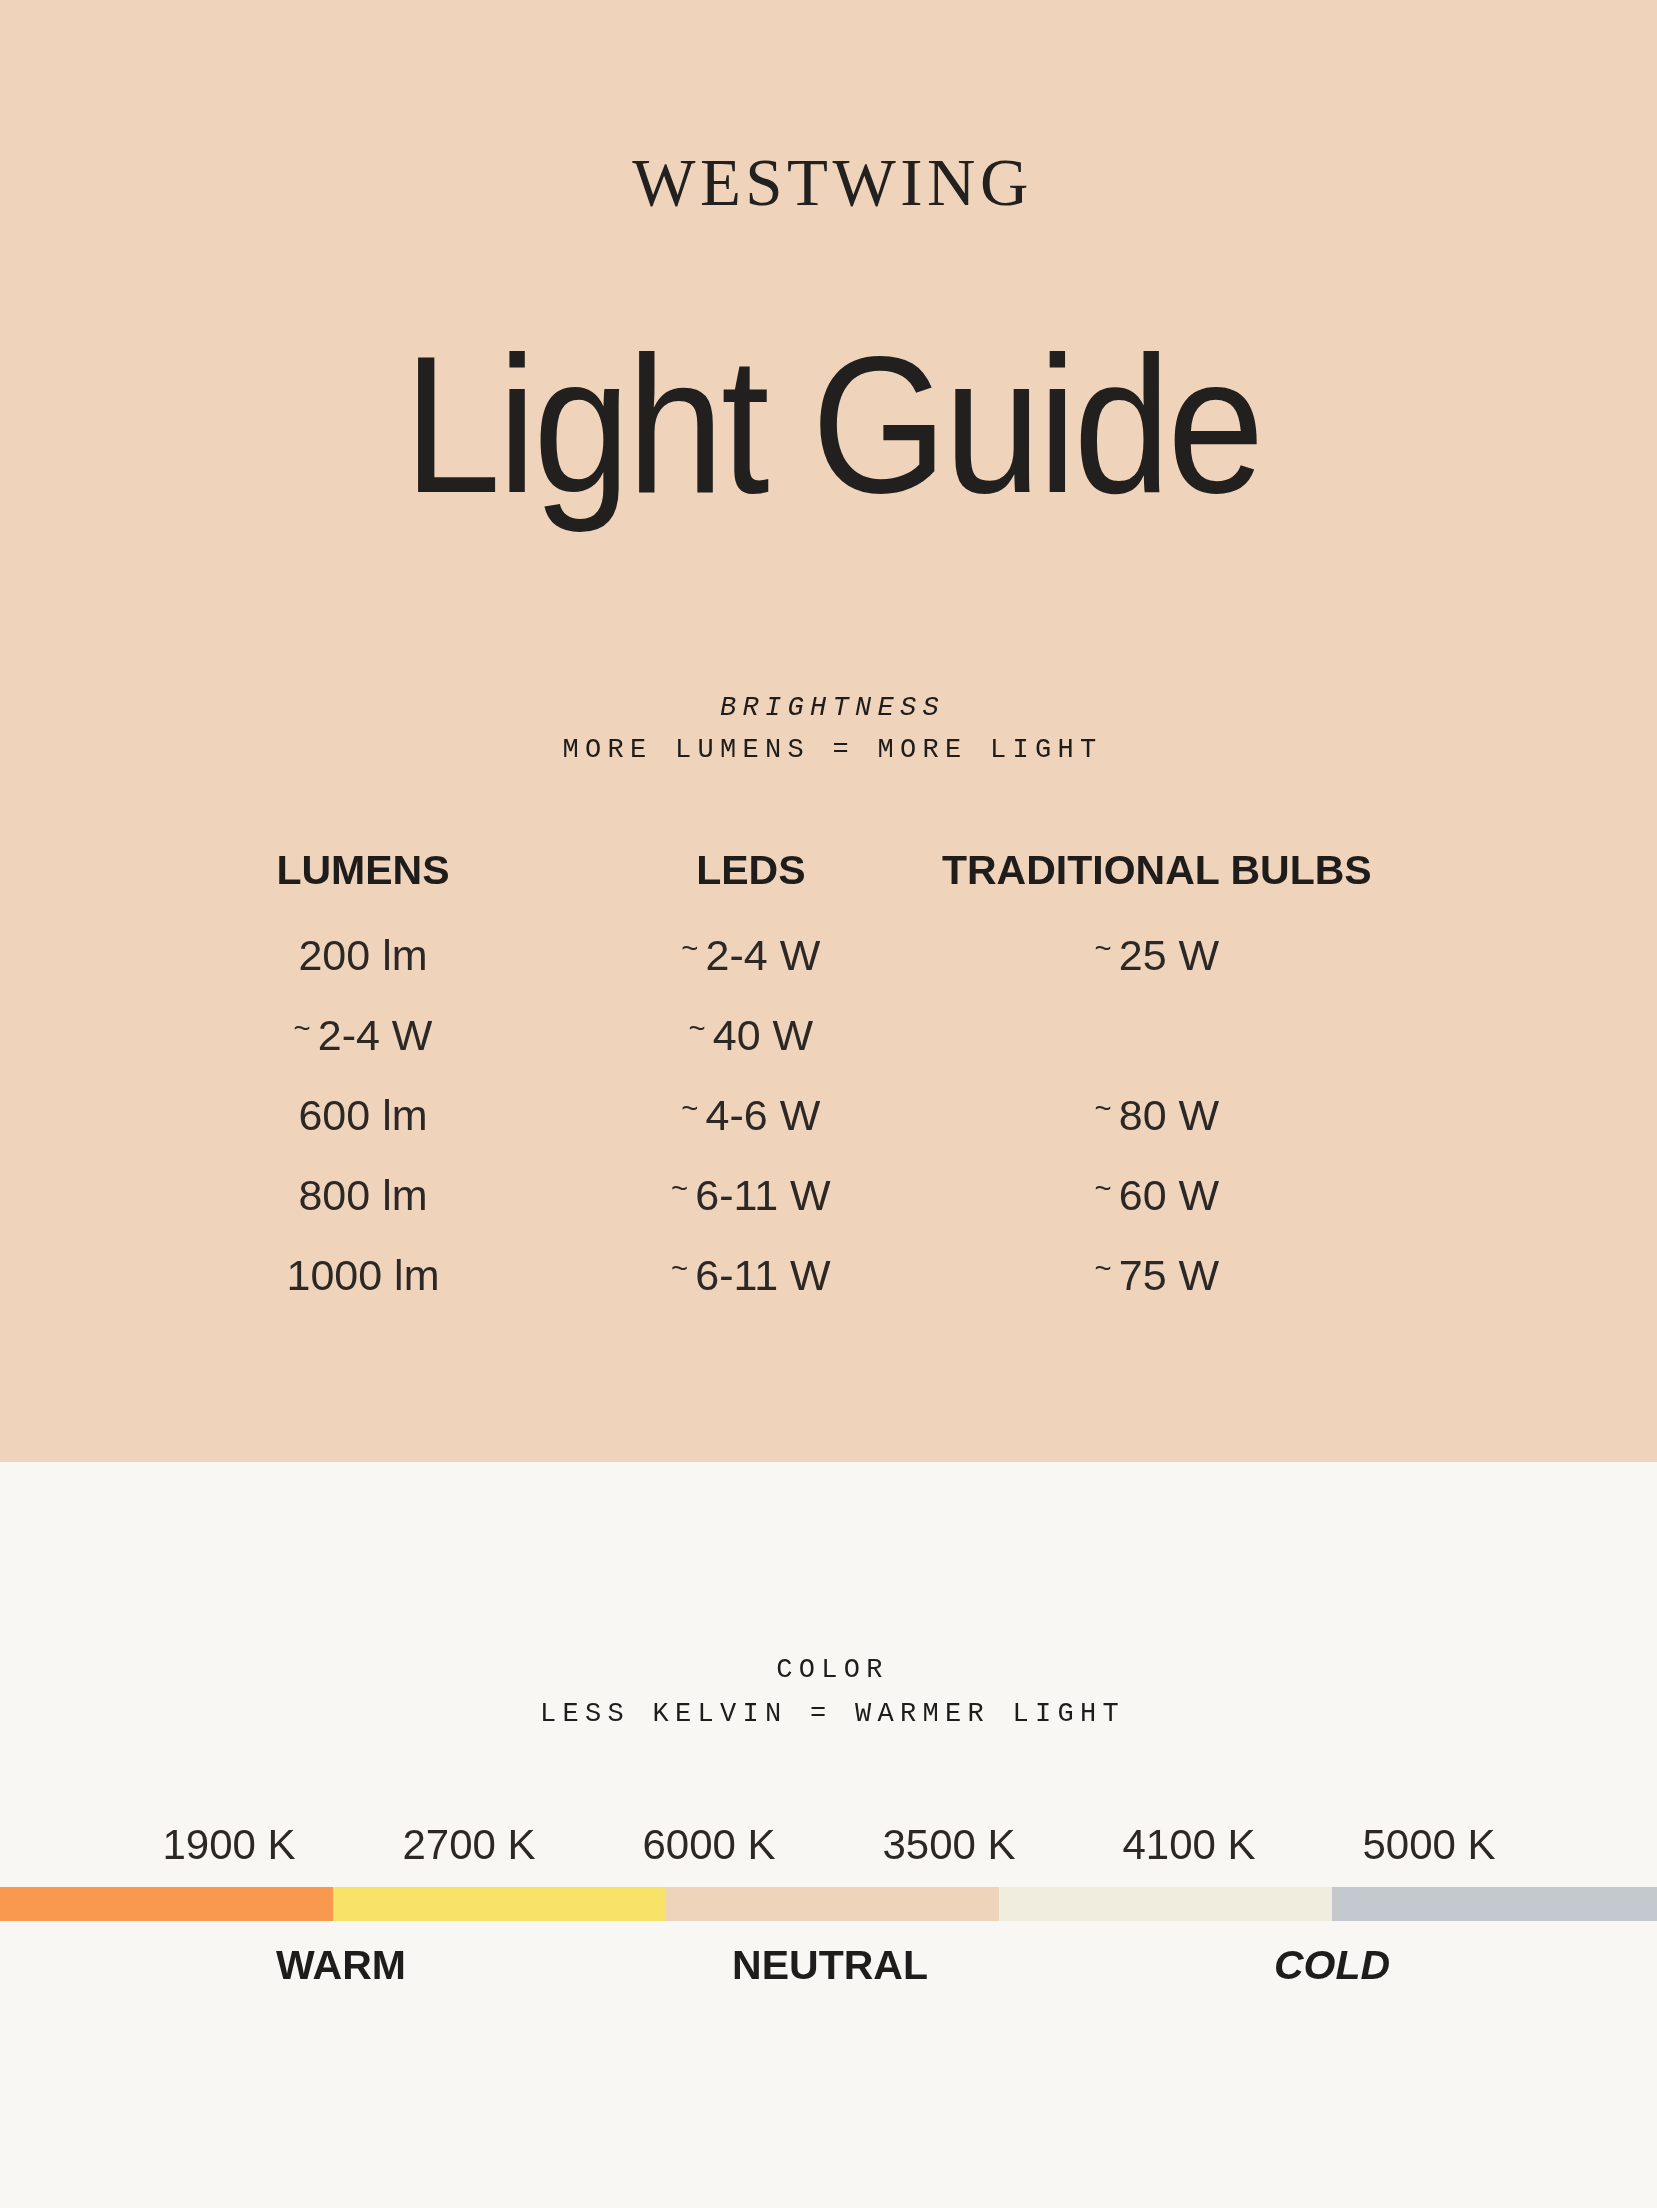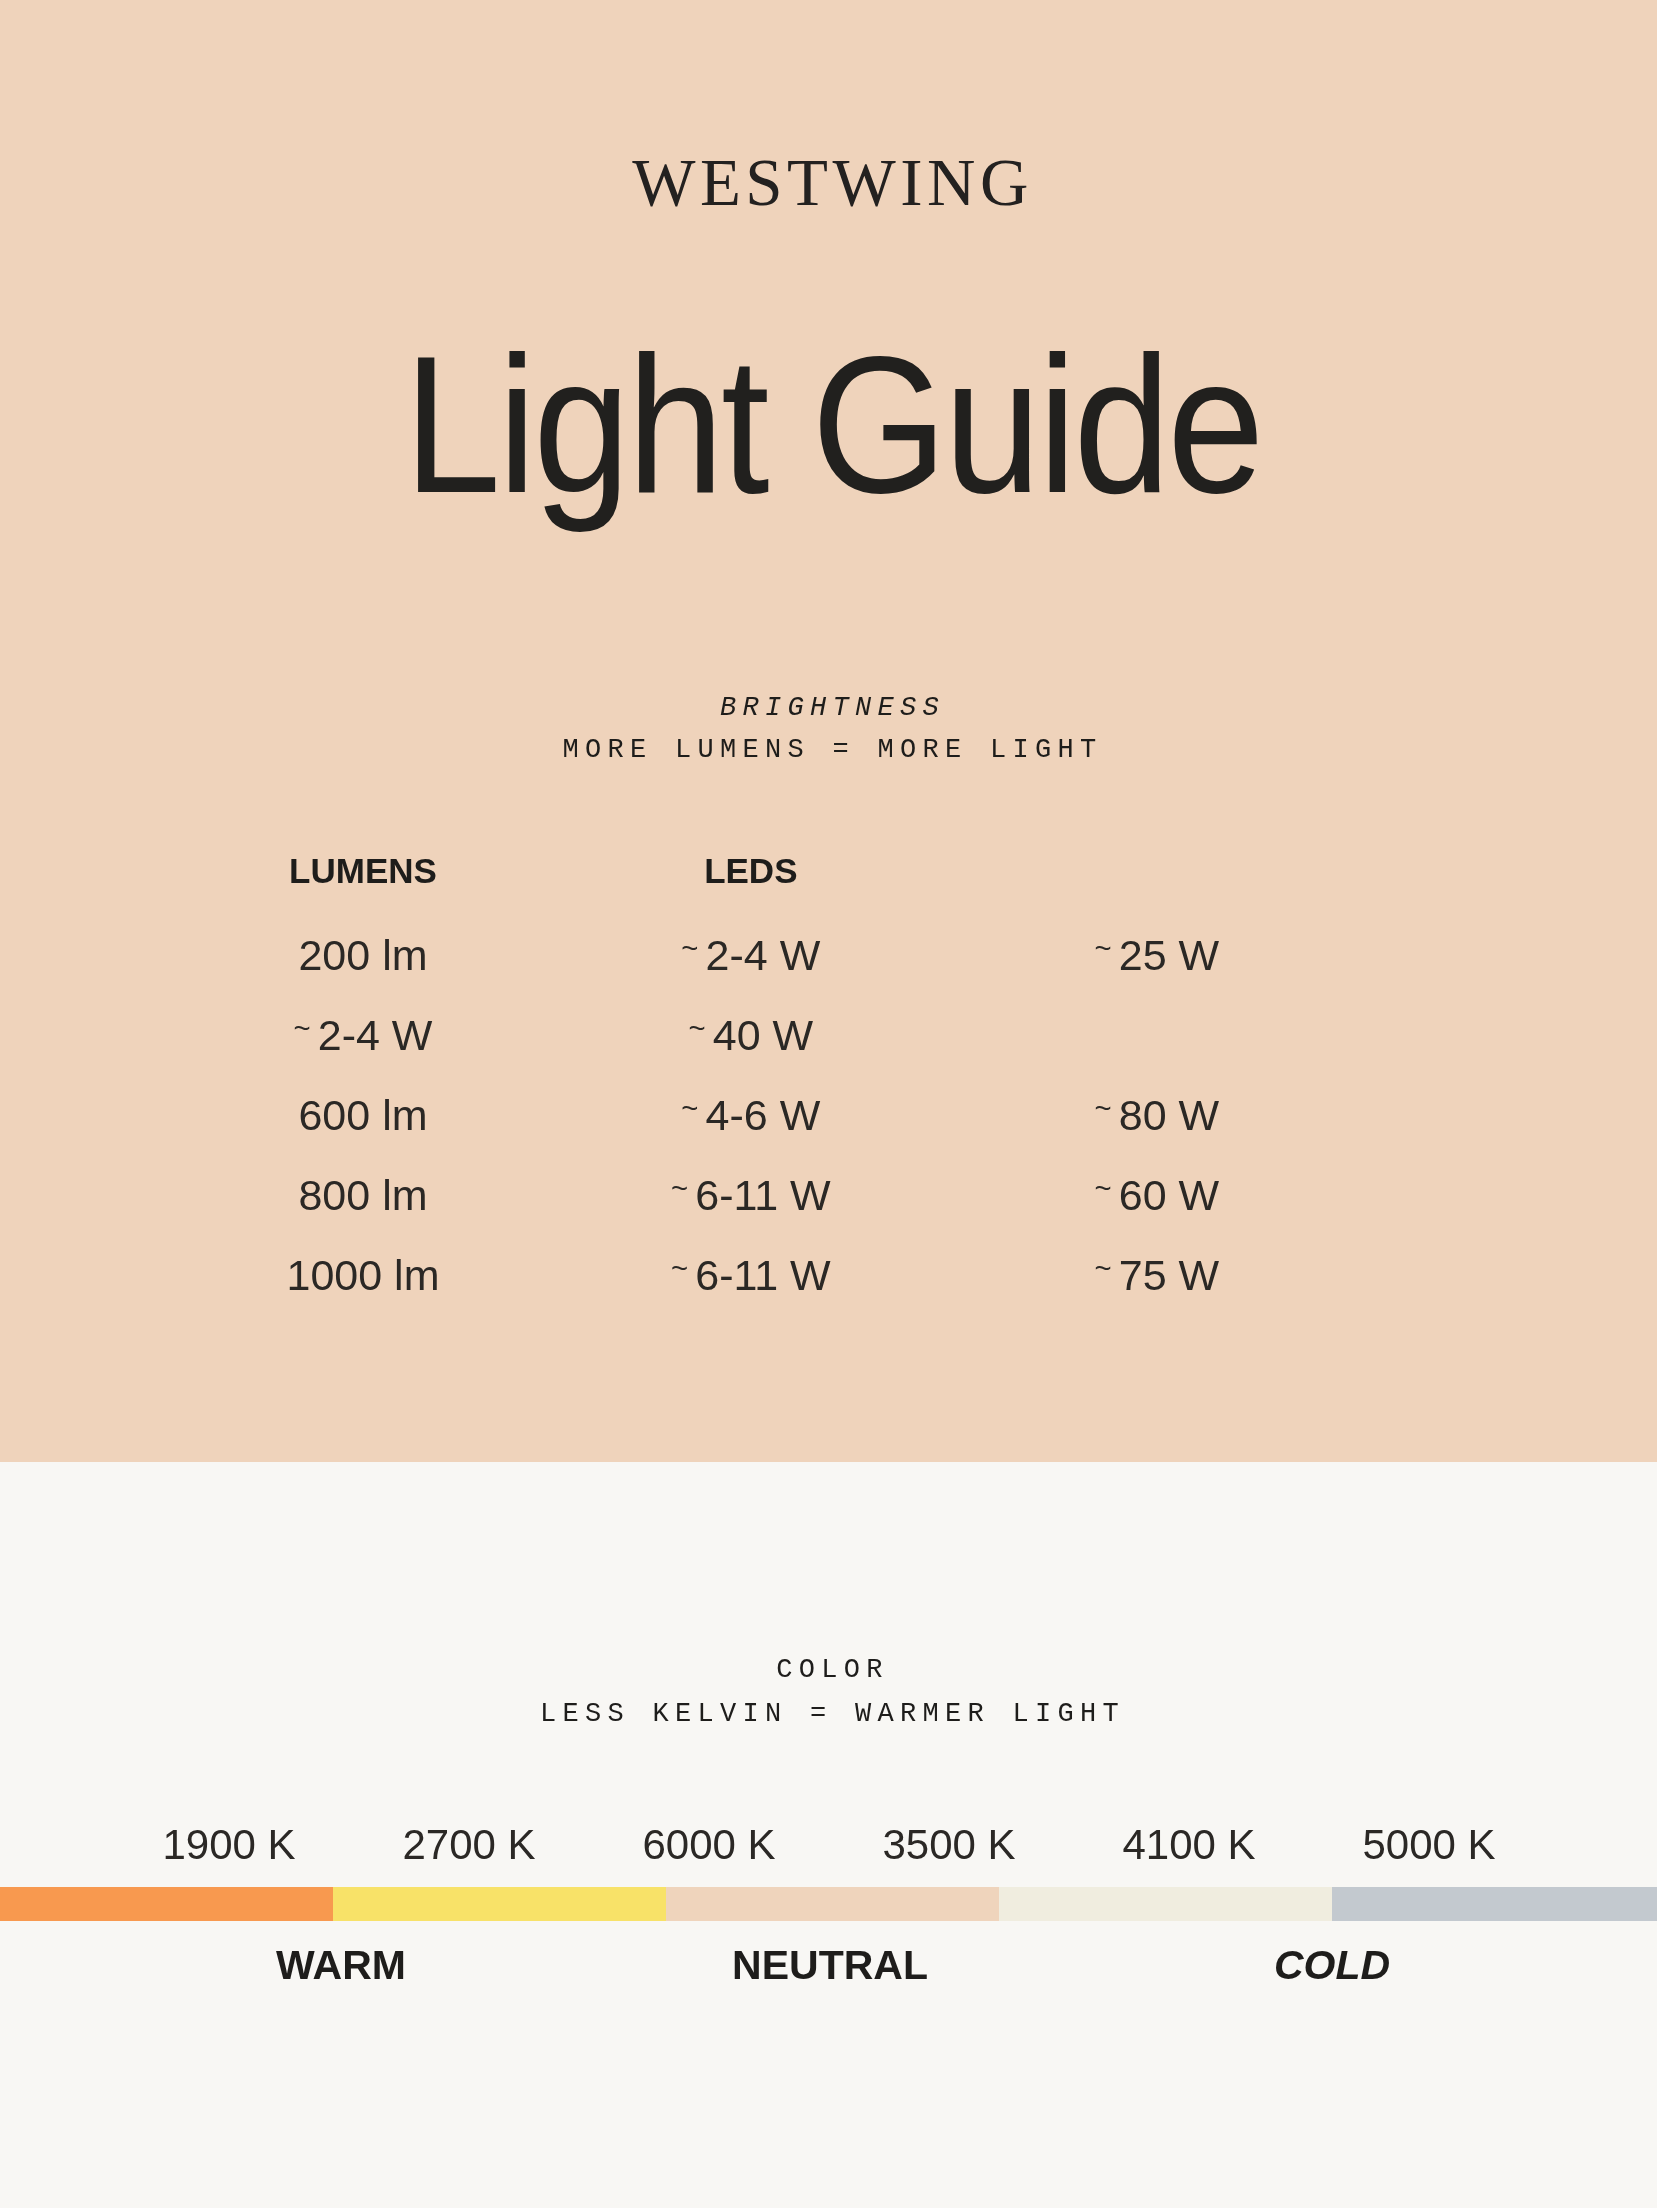--- a/index.html
+++ b/index.html
@@ -66,21 +66,21 @@
     top: 847px;
     width: 1212px;
   }
   .t-head, .t-row {
     display: grid;
     grid-template-columns: 33% 31% 36%;
     text-align: center;
   }
   .t-head {
     font-weight: bold;
-    font-size: 35px;
+    font-size: 41px;
     line-height: 47px;
     letter-spacing: 0px;
     color: #1E1D1B;
     margin-bottom: 40px;
   }
   .t-row {
     font-size: 43px;
     line-height: 42px;
     font-weight: 400;
     color: #2B2825;
@@ -149,20 +149,21 @@
     <div class="logo">WESTWING</div>
     <h1 class="title" style="margin:0; font-weight:400;">Light Guide</h1>
 
     <div class="mono-heading brightness-heading">BRIGHTNESS</div>
     <div class="mono-sub brightness-sub">MORE LUMENS = MORE LIGHT</div>
 
     <div class="lumens-table">
       <div class="t-head">
         <div>LUMENS</div>
         <div>LEDS</div>
+        <div>TRADITIONAL BULBS</div>
       </div>
 
       <div class="t-row">
         <div>200 lm</div>
         <div><span class="approx">~</span><span>2-4 W</span></div>
         <div><span class="approx">~</span><span>25 W</span></div>
       </div>
 
       <div class="t-row">
         <div><span class="approx">~</span><span>2-4 W</span></div>

